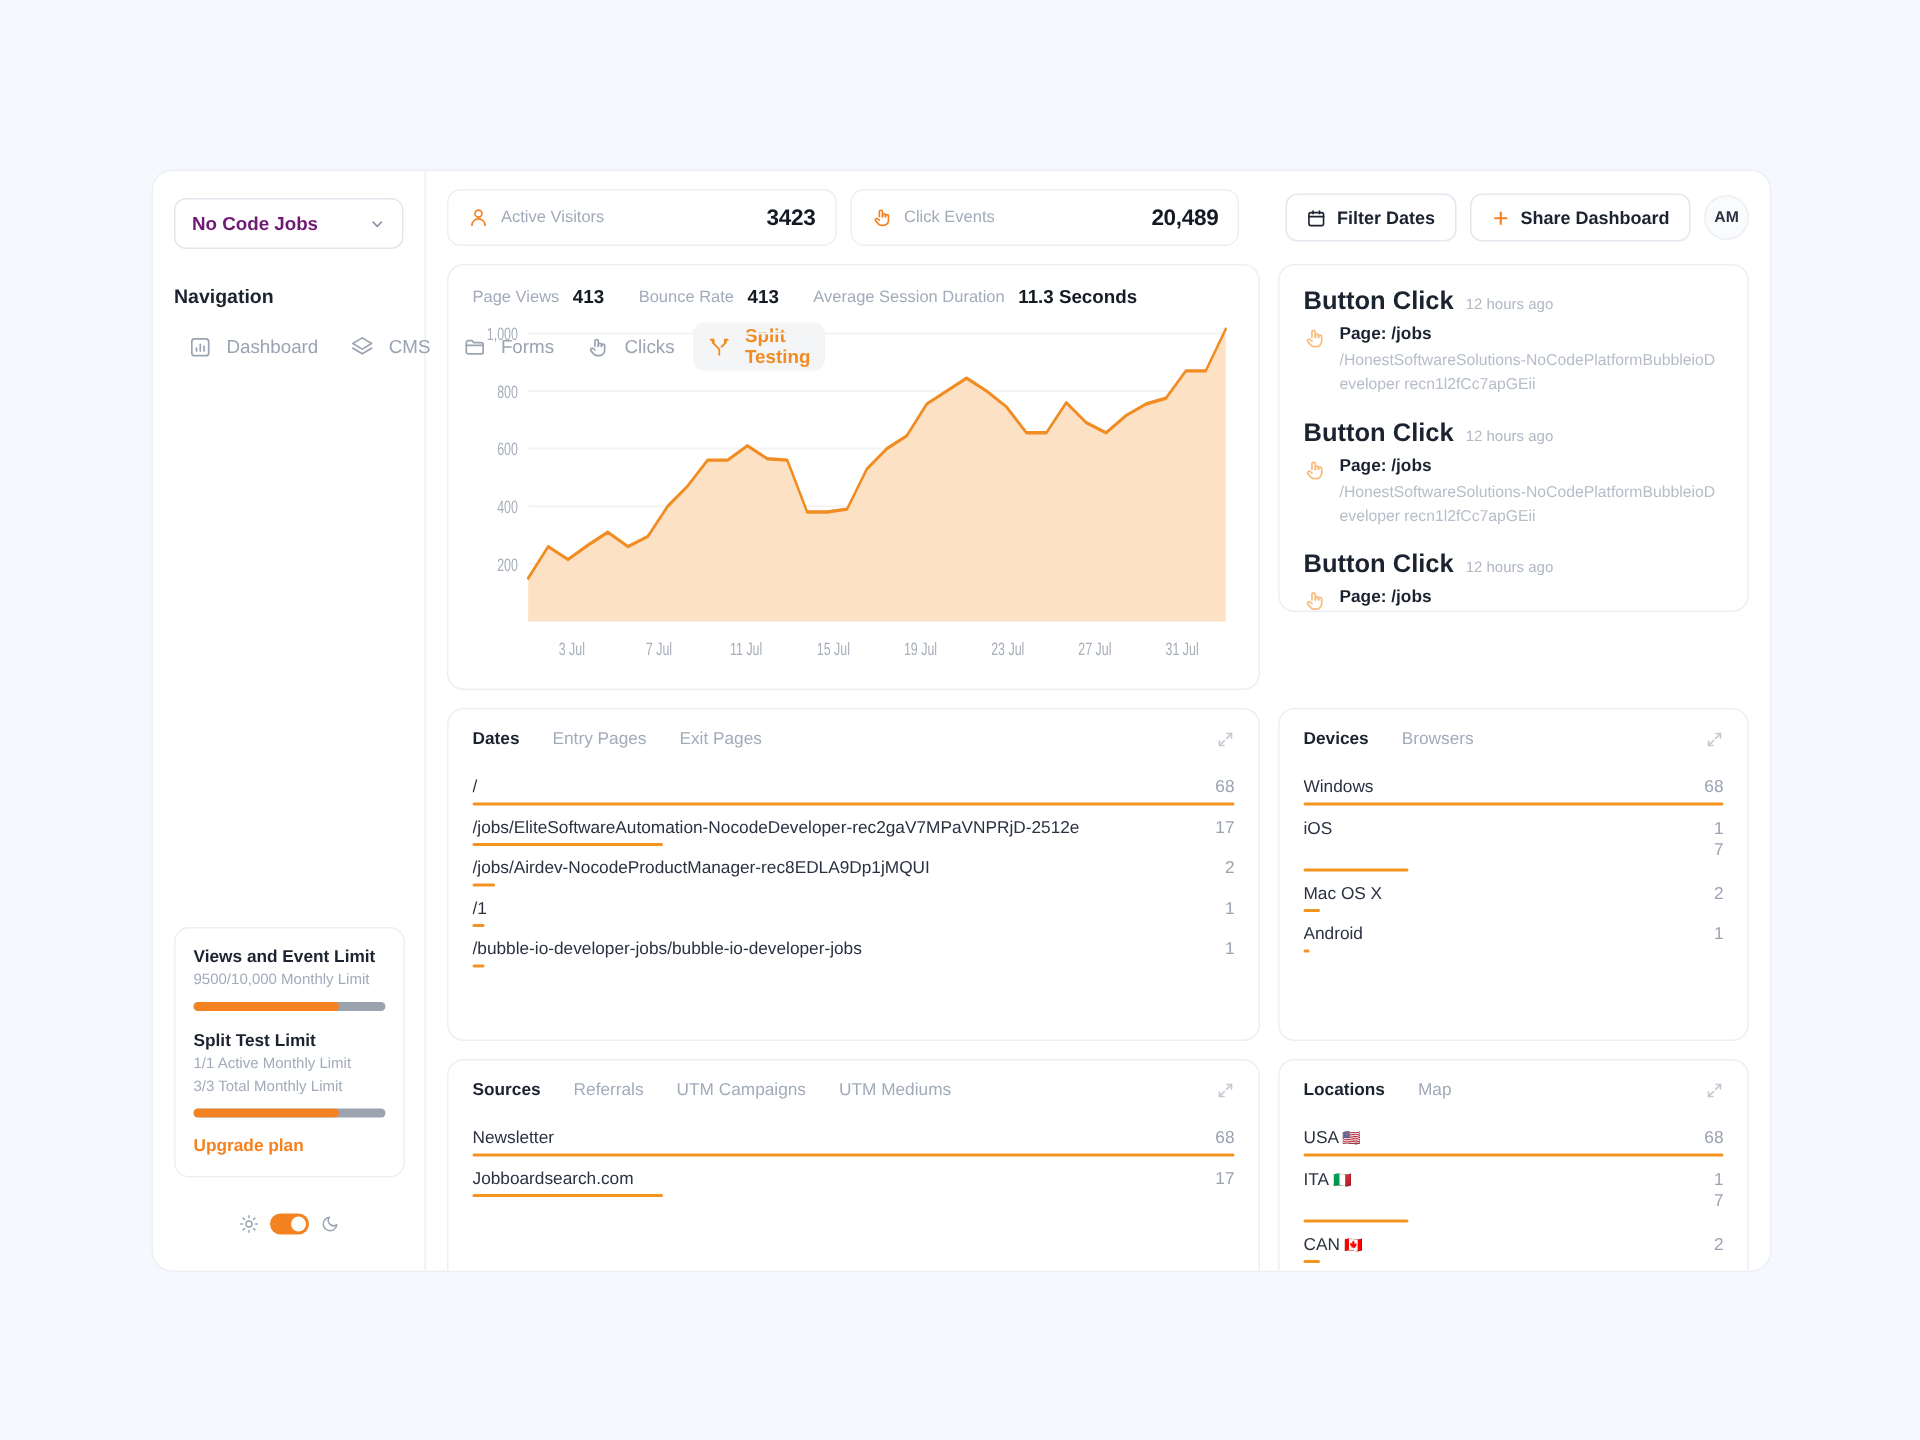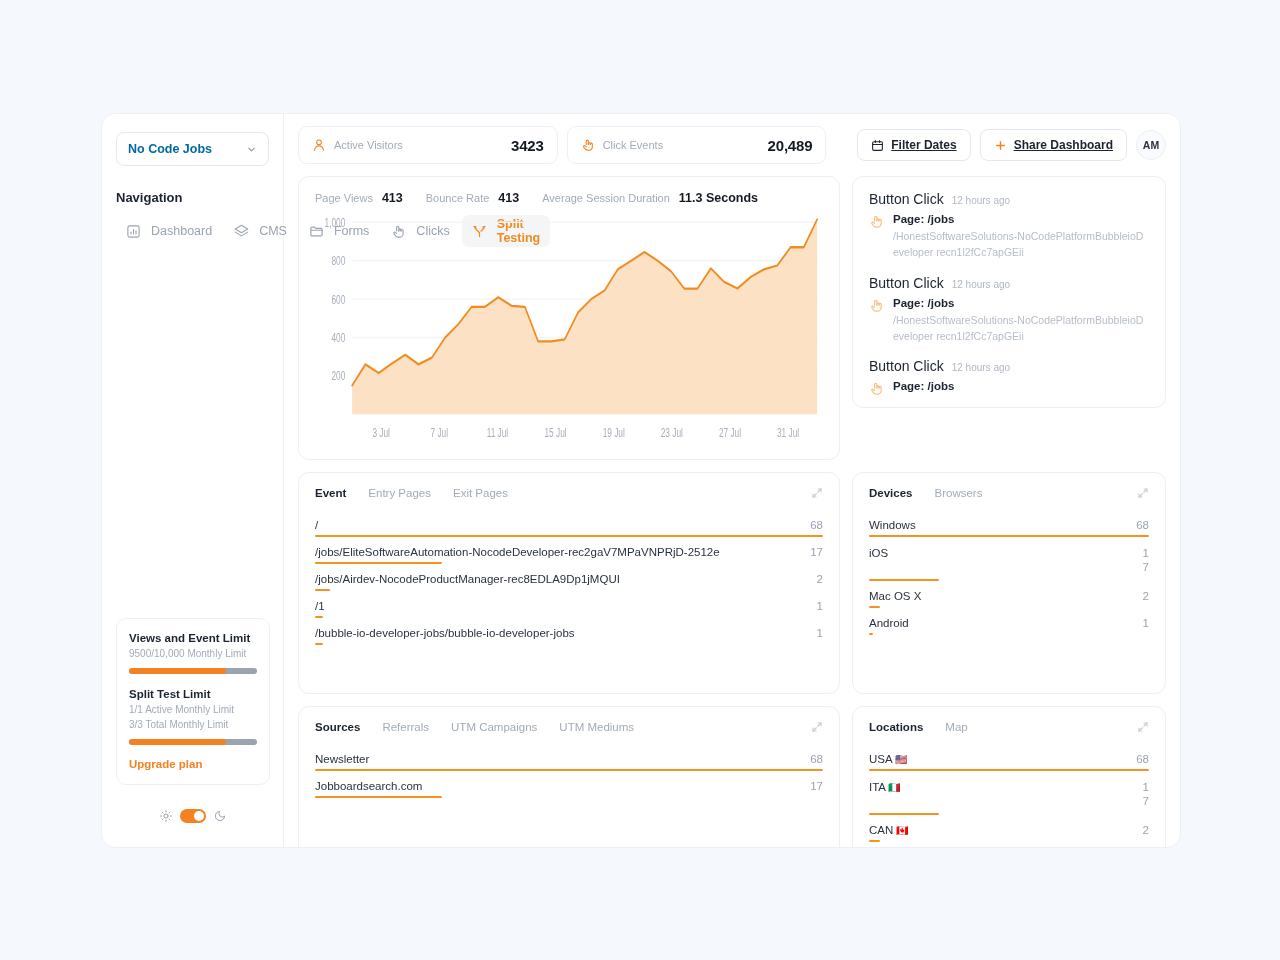--- a/index.html
+++ b/index.html
@@ -25,21 +25,21 @@
     border-right: 1px solid #eceff4;
     padding: 18px 14px 0 14px;
     display: flex; flex-direction: column;
     position: relative;
   }
   .site-select {
     height: 34px; border: 1px solid #e3e7ee; border-radius: 8px;
     display: flex; align-items: center; justify-content: space-between;
     padding: 0 11px; background: #fff; cursor: pointer;
   }
-  .site-select-label { font-size: 12.5px; font-weight: 700; color: #0369a1; }
+  .site-select-label { font-size: 12.5px; font-weight: 700; color: #701a75; }
   .chev { width: 11px; height: 11px; color: #8b95a5; }
   .nav-title { font-size: 13px; font-weight: 700; color: #1c2330; margin: 24px 0 10px 0; }
   .nav-list { display: flex; flex-direction: row; gap: 2px; }
   .nav-item {
     display: flex; align-items: center; gap: 10px;
     height: 32px; padding: 0 10px; border-radius: 7px;
     cursor: pointer; color: #9aa3b2; font-size: 12.5px;
   }
   .nav-item .nico { width: 15px; height: 15px; flex: 0 0 15px; display: block; }
   .nav-item.active { background: #f4f5f7; color: #f08c22; font-weight: 600; }
@@ -84,21 +84,21 @@
     display: flex; align-items: center; gap: 8px; padding: 0 13px;
     background: #fff;
   }
   .stat-ico { width: 14px; height: 14px; flex: 0 0 14px; color: #f58220; display: block; }
   .stat-label { font-size: 11px; color: #a2abb9; white-space: nowrap; }
   .stat-val { margin-left: auto; font-size: 15px; font-weight: 700; color: #141a24; letter-spacing: -0.2px; }
 
   .btn {
     height: 32px; border: 1px solid #e3e7ee; border-radius: 8px; background: #fff;
     display: flex; align-items: center; gap: 7px; padding: 0 13px;
-    font-size: 12px; font-weight: 700; color: #1c2330; cursor: pointer; white-space: nowrap; text-decoration: underline;
+    font-size: 12px; font-weight: 700; color: #1c2330; cursor: pointer; white-space: nowrap;
   }
   .btn .bico { width: 13px; height: 13px; display: block; }
   .avatar {
     width: 30px; height: 30px; border-radius: 50%; background: #fafbfc;
     border: 1px solid #eceff4; display: flex; align-items: center; justify-content: center;
     font-size: 10.5px; font-weight: 700; color: #2a3140; cursor: pointer; flex: 0 0 30px;
   }
 
   .grid-row { display: flex; gap: 12px; min-width: 0; }
   .panel { border: 1px solid #eceff4; border-radius: 11px; background: #fff; overflow: hidden; }
@@ -109,21 +109,21 @@
   .chart-panel { height: 284px; padding: 14px 16px 8px 16px; display: flex; flex-direction: column; }
   .chart-stats { display: flex; align-items: center; gap: 9px; margin-bottom: 6px; }
   .cs-l { font-size: 11px; color: #a2abb9; }
   .cs-v { font-size: 12.5px; font-weight: 700; color: #141a24; margin-right: 14px; }
   .chart-area { flex: 1; position: relative; }
   .chart-svg { display: block; width: 100%; height: 100%; }
 
   
   .events-panel { height: 232px; padding: 14px 16px 0 16px; overflow: hidden; position: relative; }
   .ev-head { display: flex; align-items: baseline; gap: 8px; }
-  .ev-title { font-size: 14px; font-weight: 400; color: #1c2330; }
+  .ev-title { font-size: 17px; font-weight: 700; color: #1c2330; }
   .ev-time { font-size: 10px; color: #b0b8c4; }
   .ev-body { display: flex; gap: 9px; margin: 6px 0 14px 0; }
   .ev-ico { width: 15px; height: 15px; flex: 0 0 15px; color: #f9bd7e; display: block; margin-top: 1px; }
   .ev-page { font-size: 11.5px; font-weight: 700; color: #1c2330; }
   .ev-url {
     font-size: 10.5px; color: #b6bdc8; margin-top: 3px;
     width: 252px; word-break: break-all; line-height: 1.55;
   }
 
   
@@ -365,21 +365,21 @@
                 <div class="ev-page">Page: /jobs</div>
               </div>
           </div>
         </div>
       </section>
     </div>
 
     <div class="grid-row">
       <section class="panel list-panel lp-wide col-wide">
         <div class="tabs">
-          <span class="tab active">Event</span>
+          <span class="tab active">Dates</span>
           <span class="tab">Entry Pages</span>
           <span class="tab">Exit Pages</span>
           <svg class="expand" viewBox="0 0 24 24" fill="none" stroke="currentColor" stroke-width="2.2" stroke-linecap="round" stroke-linejoin="round">
               <polyline points="14 4 20 4 20 10"></polyline>
               <polyline points="10 20 4 20 4 14"></polyline>
               <line x1="20" y1="4" x2="13.5" y2="10.5"></line>
               <line x1="4" y1="20" x2="10.5" y2="13.5"></line>
             </svg>
         </div>
         <div class="rows" id="pages-rows">

